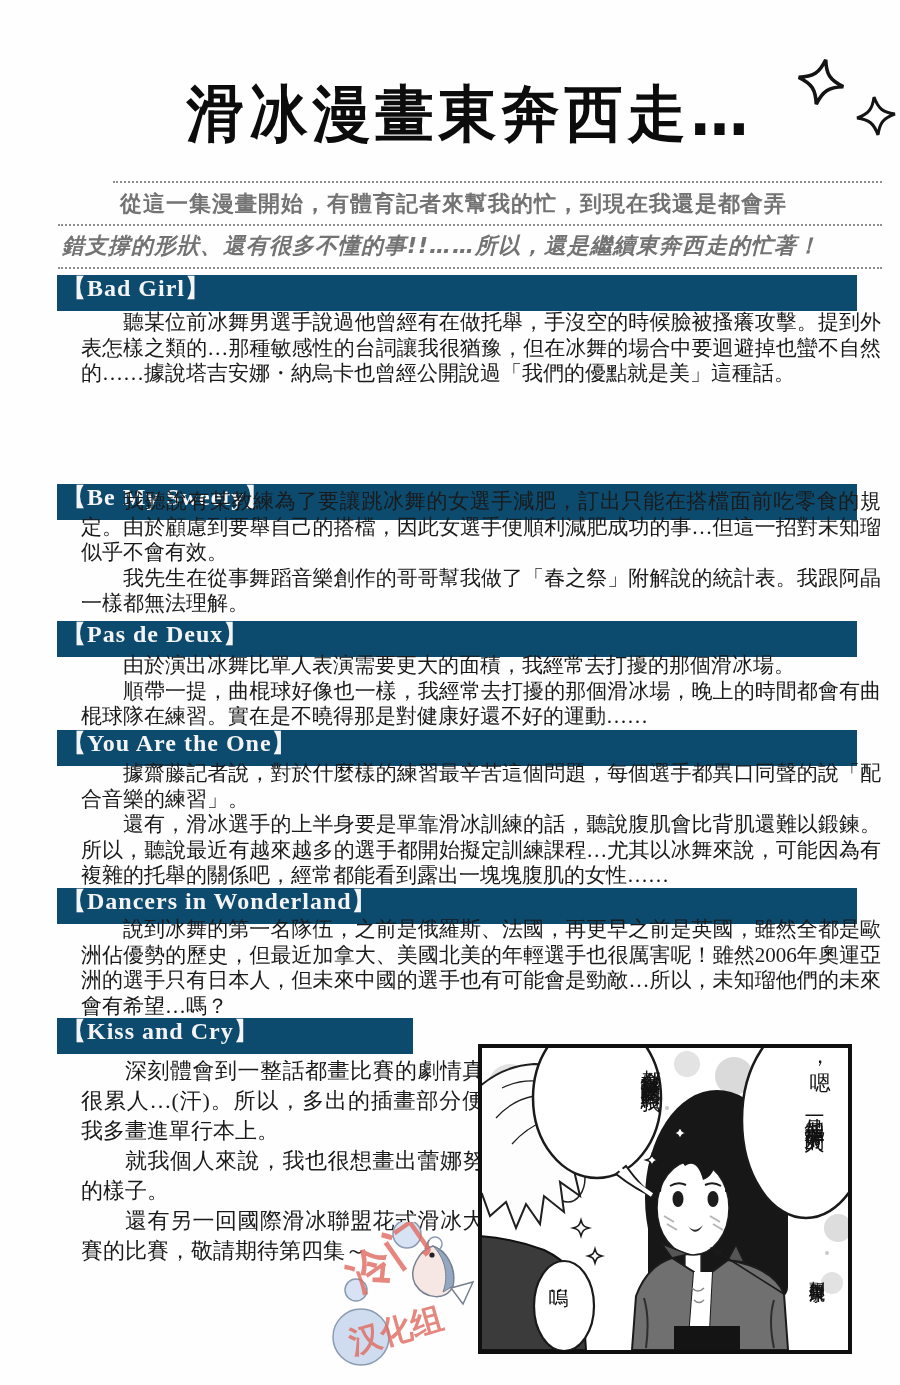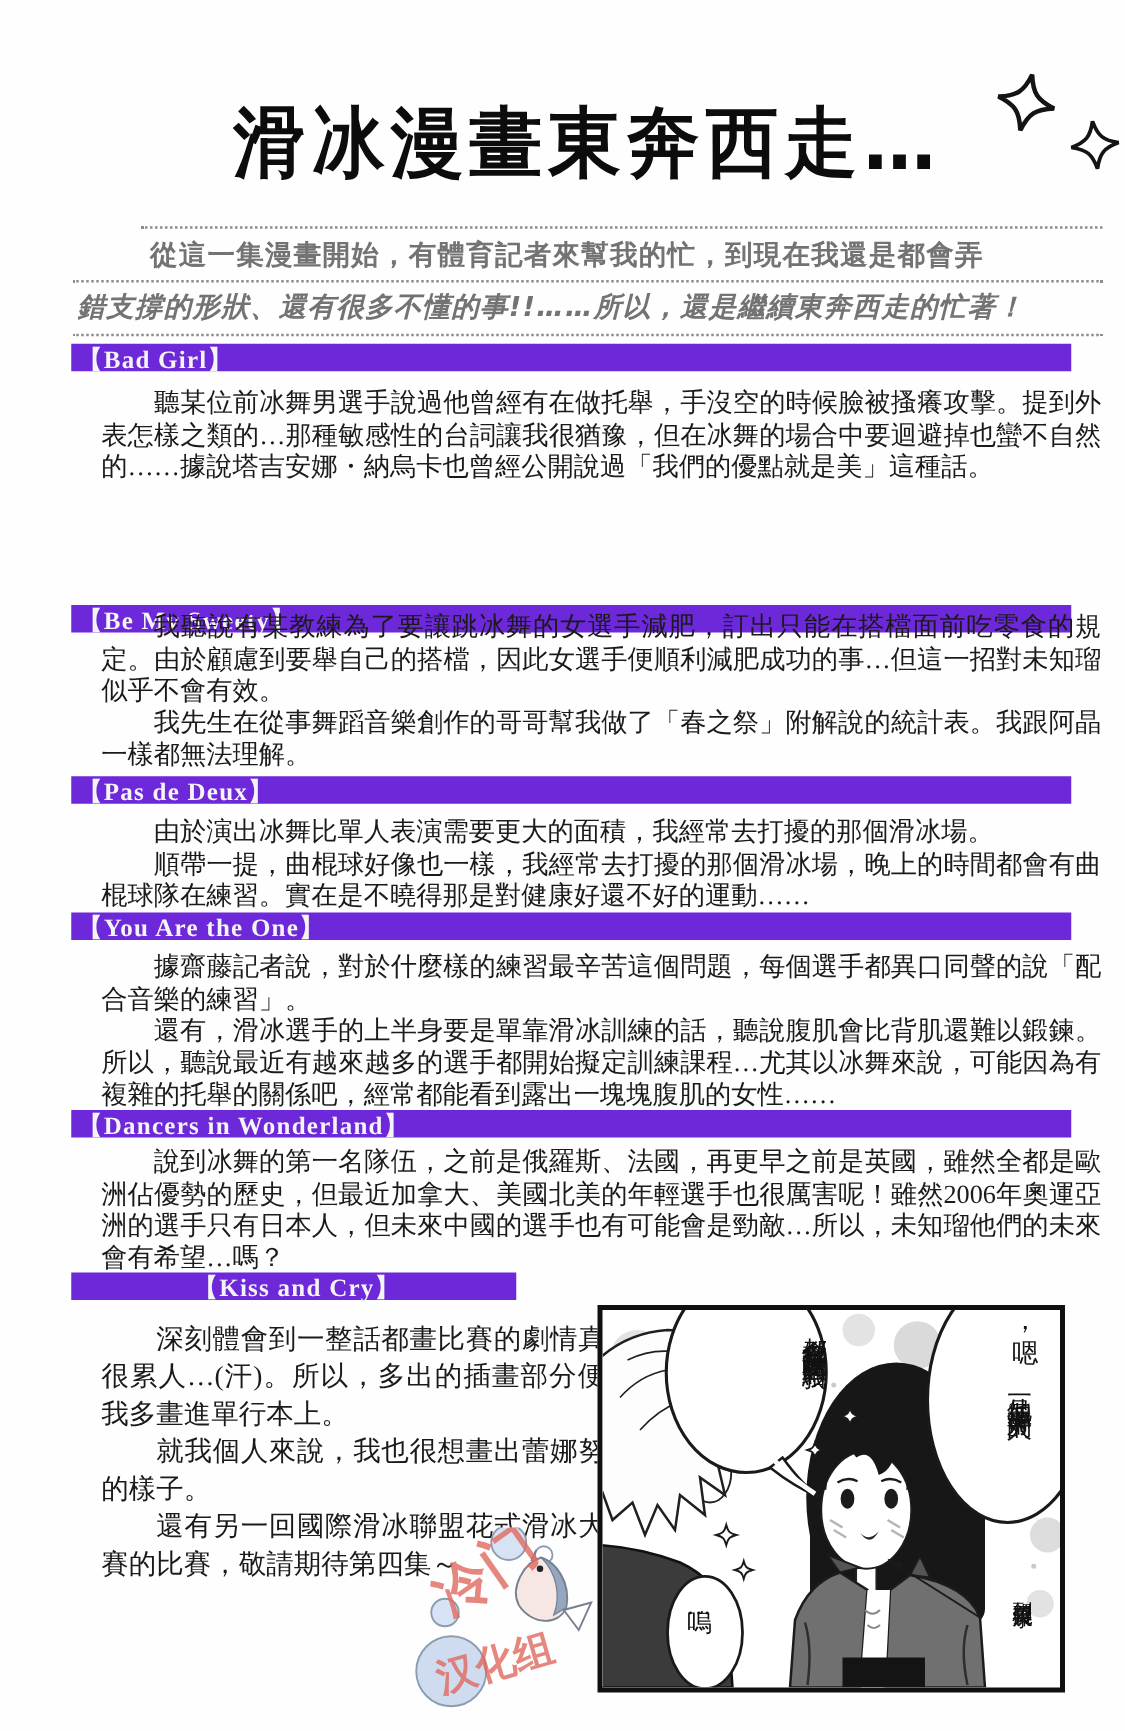--- a/index.html
+++ b/index.html
@@ -15,27 +15,27 @@
   
   .intro{position:absolute;left:58px;top:181px;width:824px;
          font-family:"DejaVu Sans",sans-serif;font-weight:700;font-size:22px;
          letter-spacing:1px;color:#737373;}
   .dotline{border-top:2px dotted #8d8d8d;height:0;}
   .dl-top{margin-left:55px;}
   .intro-l1{padding:6px 0 5px 62px;}
   .intro-l2{padding:5px 0 6px 4px;font-style:italic;}
 
   
-  .bar{position:absolute;left:57px;width:800px;height:22px;background:#6d28d9;
-       color:#f4f4f4;font-size:20px;font-weight:bold;letter-spacing:1px;
+  .bar{position:absolute;left:57px;width:800px;height:36px;background:#0c4a6e;
+       color:#f4f4f4;font-size:24px;font-weight:bold;letter-spacing:1px;
        line-height:26px;padding-left:5px;box-sizing:border-box;}
   .sec-body{position:absolute;left:57px;width:800px;font-size:21px;line-height:25.5px;
             text-align:justify;margin-left:24px;}
   .sec-body p{margin:0;text-indent:2em;}
-  .bar-kiss{width:356px;text-align:center;}
+  .bar-kiss{width:356px;}
   .body-kiss{width:426px;font-size:22px;line-height:30px;}
 
   
   .panel{position:absolute;left:478px;top:1044px;width:374px;height:310px;
          border:4px solid #101010;box-sizing:border-box;background:#fff;overflow:hidden;}
   .panel svg{position:absolute;left:0;top:0;}
   .vtext{position:absolute;writing-mode:vertical-rl;text-orientation:upright;
          font-family:"Liberation Serif",serif;color:#121212;}
   .vt-bl{left:52px;top:6px;height:112px;width:130px;font-size:20px;line-height:27px;letter-spacing:2px;}
   .vt-lead{left:324px;top:8px;height:72px;font-size:21px;letter-spacing:2px;}

